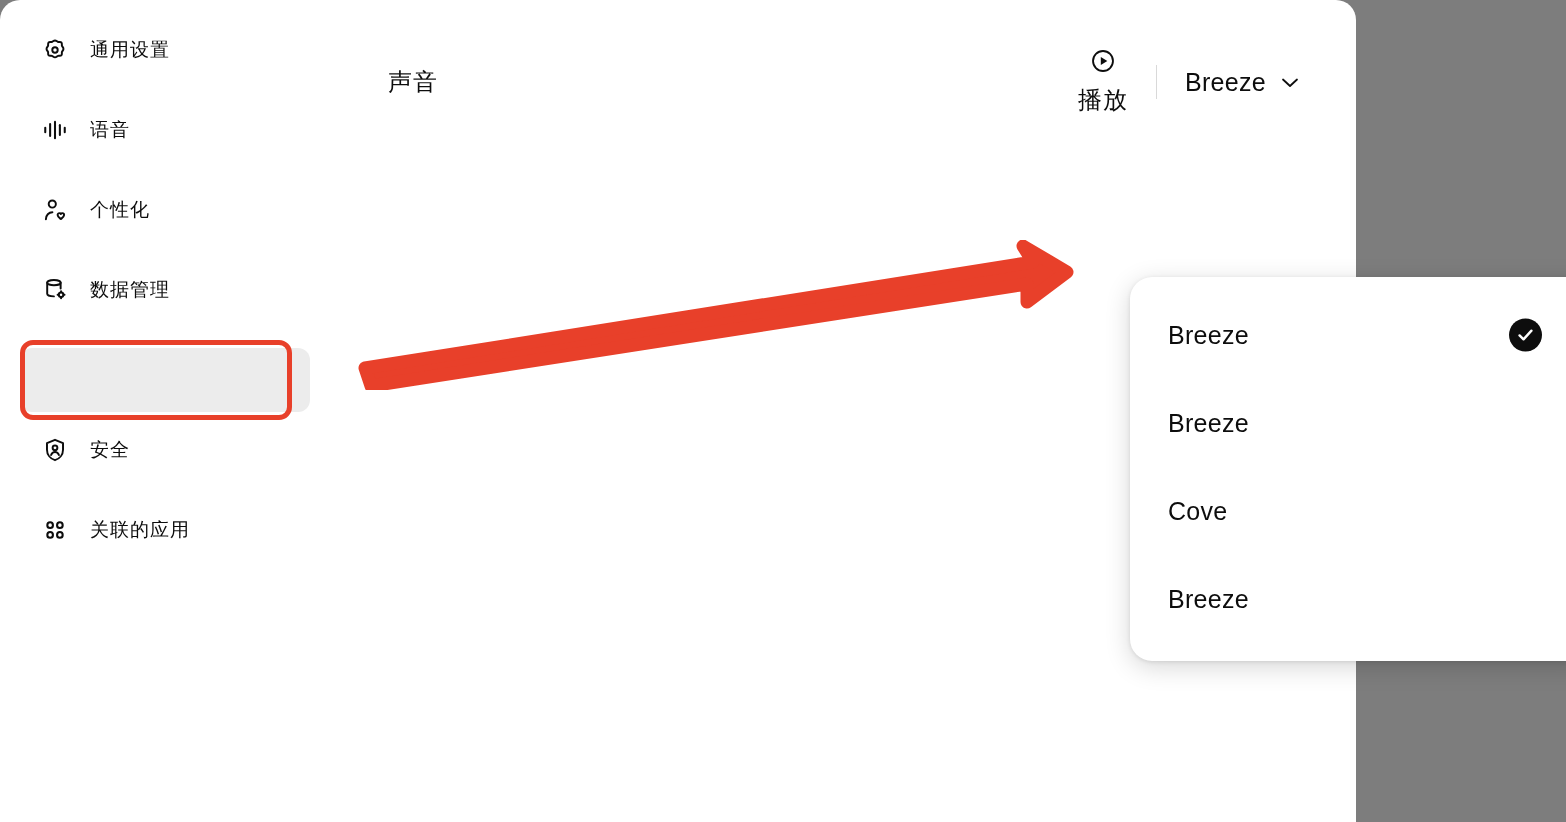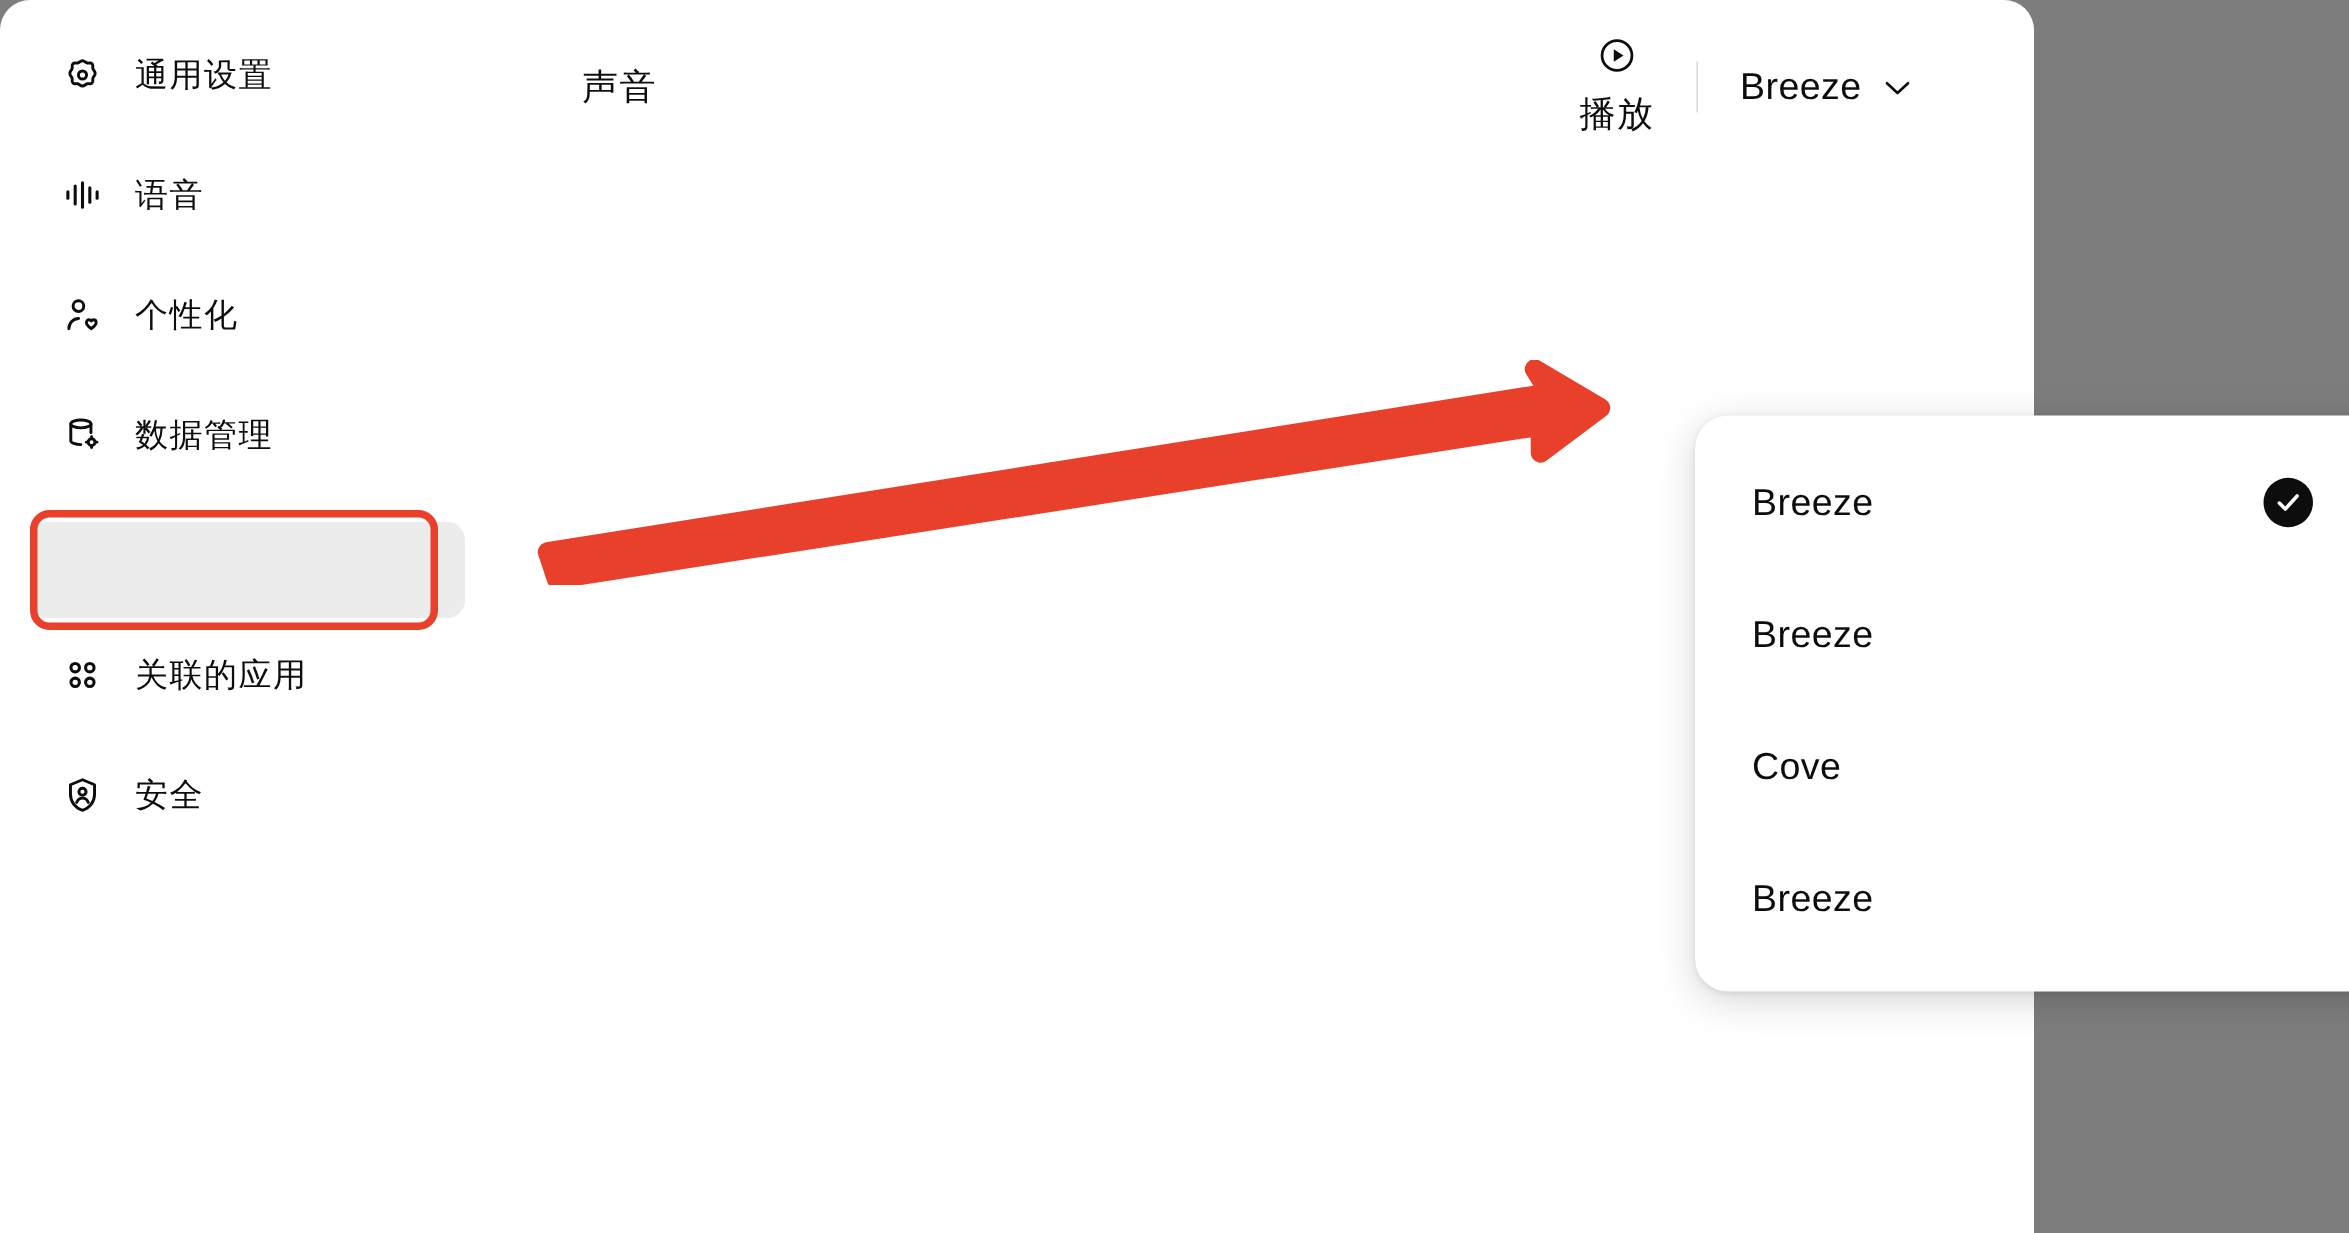--- a/index.html
+++ b/index.html
@@ -69,34 +69,35 @@
     cursor:pointer;
     color:#0d0d0d;
   }
   .nav-item .nav-icon {
     width:26px; height:26px;
     display:flex; align-items:center; justify-content:center;
     flex:0 0 26px;
   }
   .nav-item .nav-icon svg { width:26px; height:26px; display:block; }
   .nav-label {
-    font-size:22px; letter-spacing:1px; white-space:nowrap;font-family:Liberation Serif, serif;
+    font-size:19px; letter-spacing:1px; white-space:nowrap;font-family:Liberation Serif, serif;
   }
   .nav-item.selected { background:#ececec; }
 
   
   .main {
     flex:1;
     position:relative;
     padding:38px 0 0 0;
   }
   .voice-row {
     display:flex; align-items:center;
-    padding-right:81px;
+    padding-right:56px;
     height:40px;
+    margin-top:24px;
   }
   .voice-label {
     font-size:24px; color:#0d0d0d; letter-spacing:1px;
     margin-left:48px;
   }
   .voice-controls {
     margin-left:auto;
     display:flex; align-items:center;
   }
   .play-btn {
@@ -243,39 +244,39 @@
               <rect x="5" y="2.6" width="14" height="18.8" rx="2.2"></rect>
               <line x1="9" y1="6" x2="15" y2="6"></line>
               <circle cx="12" cy="11" r="2.1"></circle>
               <path d="M8.8 17.4c.5-1.7 1.8-2.6 3.2-2.6s2.7.9 3.2 2.6z"></path>
             </svg>
           </span>
         </div>
 
         <div class="nav-item">
           <span class="nav-icon">
+            <svg viewBox="0 0 24 24" fill="none" stroke="#0d0d0d" stroke-width="1.8" stroke-linecap="round" stroke-linejoin="round">
+              <path d="M12 2.6l7.4 3.1v6c0 4.6-3.1 8.4-7.4 9.7-4.3-1.3-7.4-5.1-7.4-9.7v-6z"></path>
+              <circle cx="12" cy="10" r="2.2"></circle>
+              <path d="M8.4 16.6c.7-1.8 2-2.7 3.6-2.7s2.9.9 3.6 2.7"></path>
+            </svg>
+          </span>
+          <span class="nav-label">安全</span>
+        </div>
+
+        <div class="nav-item">
+          <span class="nav-icon">
             <svg viewBox="0 0 24 24" fill="none" stroke="#0d0d0d" stroke-width="1.9">
               <circle cx="7.5" cy="7.5" r="2.6"></circle>
               <circle cx="16.5" cy="7.5" r="2.6"></circle>
               <circle cx="7.5" cy="16.5" r="2.6"></circle>
               <circle cx="16.5" cy="16.5" r="2.6"></circle>
             </svg>
           </span>
           <span class="nav-label">关联的应用</span>
-        </div>
-
-        <div class="nav-item">
-          <span class="nav-icon">
-            <svg viewBox="0 0 24 24" fill="none" stroke="#0d0d0d" stroke-width="1.8" stroke-linecap="round" stroke-linejoin="round">
-              <path d="M12 2.6l7.4 3.1v6c0 4.6-3.1 8.4-7.4 9.7-4.3-1.3-7.4-5.1-7.4-9.7v-6z"></path>
-              <circle cx="12" cy="10" r="2.2"></circle>
-              <path d="M8.4 16.6c.7-1.8 2-2.7 3.6-2.7s2.9.9 3.6 2.7"></path>
-            </svg>
-          </span>
-          <span class="nav-label">安全</span>
         </div>
       </nav>
 
       <section class="main">
         <div class="voice-row">
           <span class="voice-label">声音</span>
 
           <div class="voice-controls">
             <button class="play-btn">
               <span>

